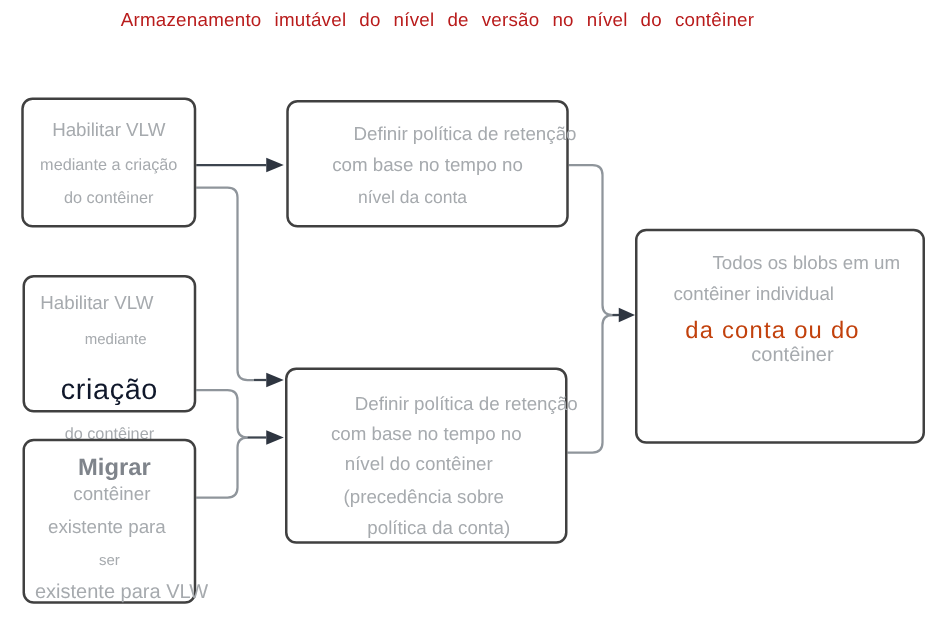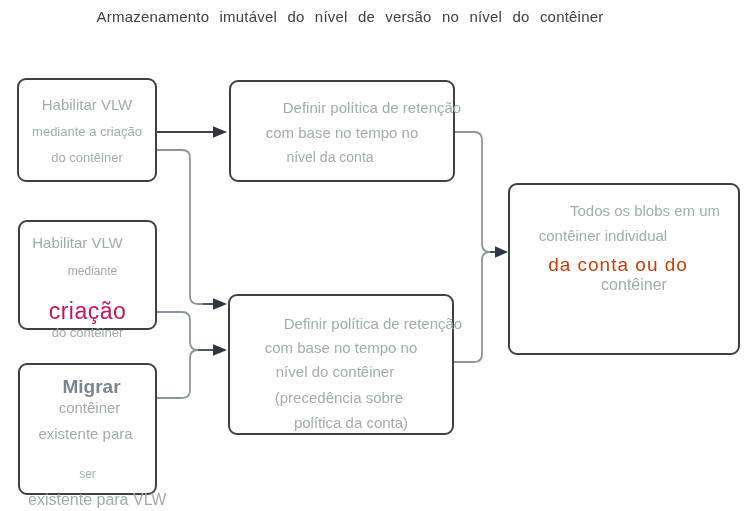--- a/index.html
+++ b/index.html
@@ -2,45 +2,45 @@
 <html><head>
 <meta charset="utf-8">
 <style>
   html,body{margin:0;padding:0;background:#ffffff;}
   .stage{
     position:relative;width:750px;height:511px;background:#ffffff;overflow:hidden;
     font-family:"Liberation Sans", sans-serif;
   }
   .diagram-title{
     position:absolute;top:8px;left:0;width:700px;text-align:center;
-    font-size:15px;color:#404040;word-spacing:6px;letter-spacing:0.2px;
+    font-size:15px;color:#b91c1c;word-spacing:6px;letter-spacing:0.2px;
   }
   svg.connectors{position:absolute;left:0;top:0;}
   .box{
     position:absolute;box-sizing:border-box;background:#ffffff;
     border:2px solid #404040;border-radius:9px;
     text-align:center;color:#a6aaae;
   }
   .box span{display:block;white-space:nowrap;}
   
   #box-a{left:17px;top:78px;width:140px;height:104px;padding-top:16px;}
   .a1{font-size:15px;margin-bottom:11px;}
   .a2{font-size:13px;margin-bottom:11px;}
   .a3{font-size:13px;}
   
   #box-b{left:18px;top:220px;width:139px;height:110px;padding-top:12px;}
   .b1{font-size:15px;margin-bottom:13px;transform:translateX(-10px);}
   .b2{font-size:12px;margin-bottom:20px;transform:translateX(5px);}
-  .b3{font-size:23px;color:#be185d;margin-bottom:0;letter-spacing:0.5px;}
+  .b3{font-size:23px;color:#0f172a;margin-bottom:14px;letter-spacing:0.5px;}
   .b4{font-size:13px;}
   
-  #box-c{left:18px;top:363px;width:139px;height:132px;padding-top:11px;}
+  #box-c{left:18px;top:351px;width:139px;height:132px;padding-top:11px;}
   .c1{font-size:19px;font-weight:bold;color:#7f848b;margin-bottom:1px;transform:translateX(4px);}
   .c2{font-size:15px;margin-bottom:9px;transform:translateX(2px);}
-  .c3{font-size:15px;margin-bottom:25px;transform:translateX(-2px);}
+  .c3{font-size:15px;margin-bottom:11px;transform:translateX(-2px);}
   .c4{font-size:12px;margin-bottom:10px;}
   .c5{font-size:16px;transform:translateX(8px);}
   
   #box-d{left:229px;top:80px;width:226px;height:102px;padding-top:17px;}
   .d1{font-size:15px;margin-bottom:8px;transform:translateX(30px);}
   .d2{font-size:15px;margin-bottom:8px;}
   .d3{font-size:14px;transform:translateX(-12px);}
   
   #box-e{left:228px;top:294px;width:226px;height:141px;padding-top:19px;}
   .e1{font-size:15px;margin-bottom:7px;transform:translateX(32px);}

